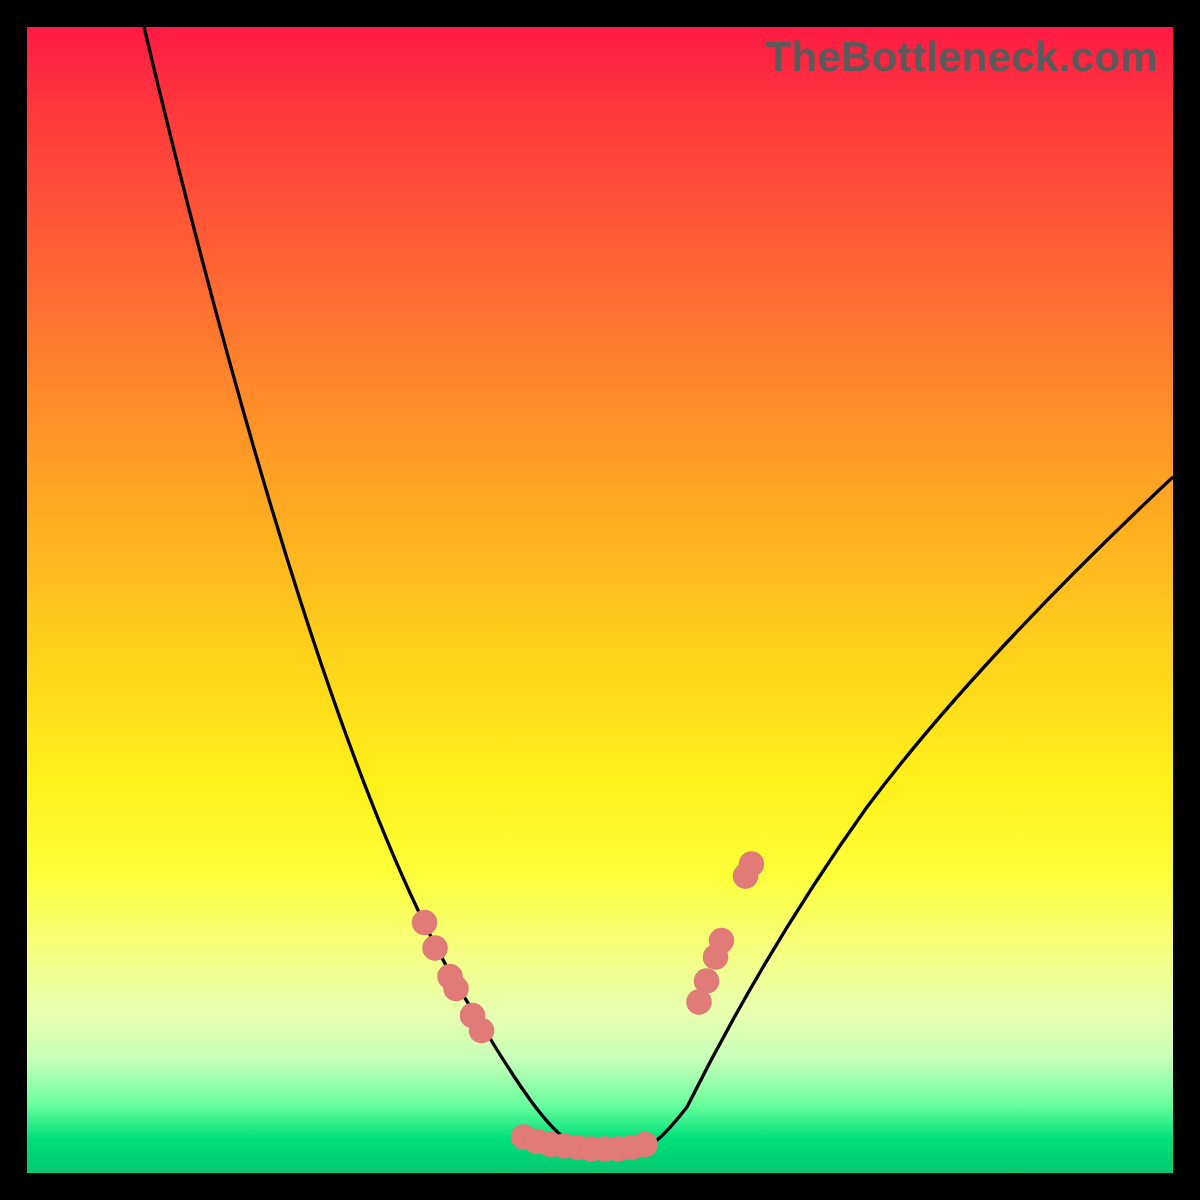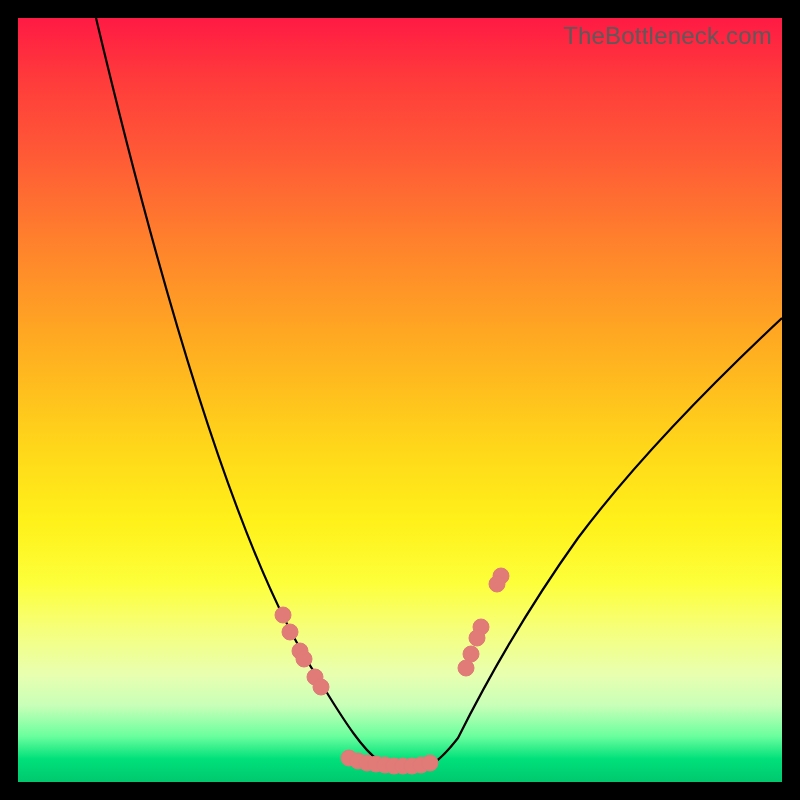--- a/index.html
+++ b/index.html
@@ -36,22 +36,22 @@
       #6bff9e 94%,
       #00e07a 97%,
       #00c86e 100%
     );
   }
   .watermark {
     position: absolute;
     top: 4px;
     right: 10px;
     font-family: Arial, Helvetica, sans-serif;
-    font-size: 24px;
-    font-weight: 400;
+    font-size: 28px;
+    font-weight: 700;
     color: #5b5b5b;
     letter-spacing: 0.2px;
     user-select: none;
   }
   svg.curve-layer {
     position: absolute;
     left: 0;
     top: 0;
     width: 764px;
     height: 764px;

